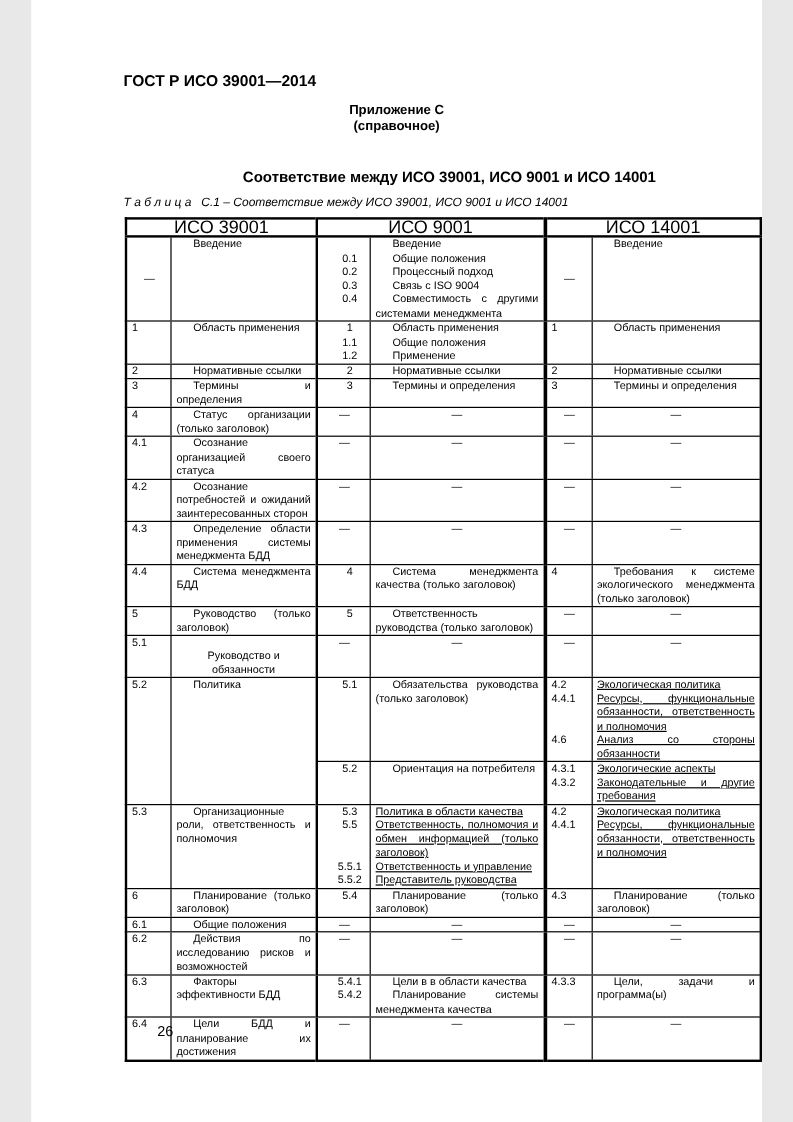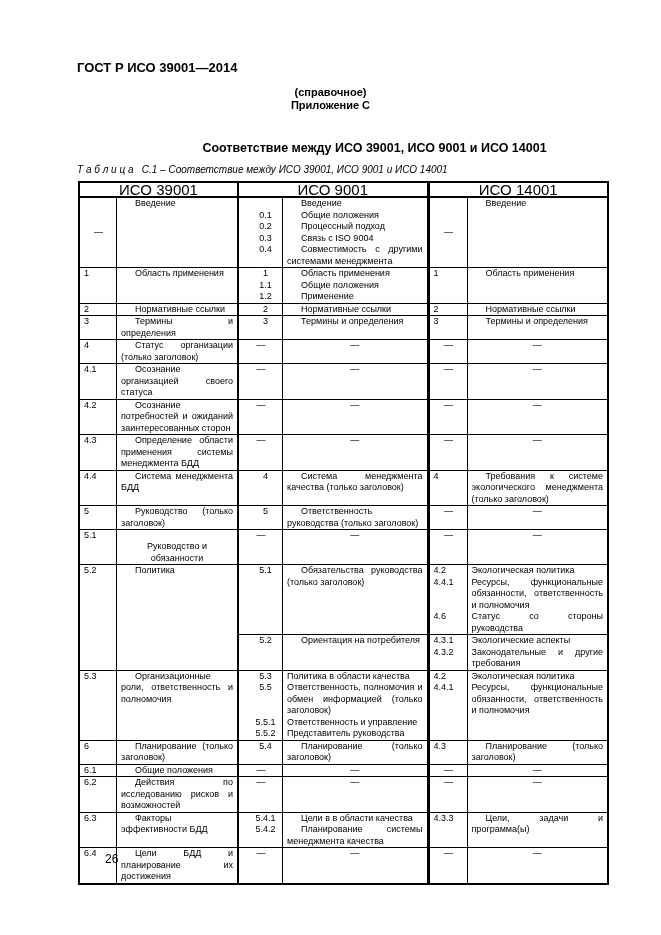--- a/index.html
+++ b/index.html
@@ -1,16 +1,16 @@
 <!DOCTYPE html>
 <html><head>
 <meta charset="utf-8">
 <style>
   html,body{margin:0;padding:0;background:#e8e8e8;}
-  .page{position:relative;width:661px;height:935px;background:#fff;margin:0 auto;
+  .page{position:relative;width:609px;height:935px;background:#fff;margin:0 auto;
         font-family:"Liberation Sans",sans-serif;color:#000;overflow:hidden;}
   .doc-number{position:absolute;left:77px;top:60px;font-size:13px;font-weight:bold;}
   .appendix{position:absolute;left:0;top:86px;width:100%;text-align:center;
             font-weight:bold;font-size:11px;line-height:13px;}
   .section-title{position:absolute;left:0;top:141px;width:100%;text-align:center;
             font-weight:bold;font-size:12.5px;padding-left:44px;}
   .caption{position:absolute;left:77px;top:164px;font-size:10px;white-space:pre;font-style:italic;}
   .page-number{position:absolute;left:77px;top:852px;font-size:12px;margin-left:28px;}
 
   table.tbl{position:absolute;left:78px;top:181px;width:529px;
@@ -21,37 +21,37 @@
   .tbl td{border:1px solid #000;vertical-align:top;padding:0;position:relative;height:1px;}
   .tbl .cA{--nw:37px;}
   .tbl .cB{--nw:44px;border-left:2px solid #000;}
   .tbl .cC{--nw:38px;border-left:3px solid #000;}
   .vl{position:absolute;left:calc(var(--nw) - 1px);top:0;bottom:0;width:1px;background:#000;}
   .ci{position:relative;min-height:100%;}
   .en{display:flex;}
   .en .n{flex:0 0 var(--nw);box-sizing:border-box;padding:0 1px 0 4px;}
   .cB .en .n{padding-left:10px;text-align:center;}
   .en .t{flex:1;box-sizing:border-box;padding:0 4px 0 4px;text-align:justify;text-indent:14px;}
-  .flush .en .t{text-indent:0;}
+  .flush .en .t{text-indent:0;text-decoration:underline;}
   .center .en .t{text-align:center;text-indent:0;margin-top:11px;}
   .en.dash .n{text-align:center;padding:0;}
   .en.dash .t{text-align:center;text-indent:0;}
   td.nmid .en{display:block;height:100%;}
   td.nmid .en .n{position:absolute;left:0;top:0;height:100%;width:var(--nw);
                  display:flex;align-items:center;justify-content:center;padding:0;}
   td.nmid .en .t{display:block;margin-left:var(--nw);}
 </style>
 </head>
 <body>
 
 <div class="page">
   <div class="doc-number">ГОСТ Р ИСО 39001—2014</div>
   <div class="appendix">
+    <div>Приложение С</div>
     <div>(справочное)</div>
-    <div>Приложение С</div>
   </div>
   <div class="section-title">Соответствие между ИСО 39001, ИСО 9001 и ИСО 14001</div>
   <div class="caption">Т а б л и ц а   С.1 – Соответствие между ИСО 39001, ИСО 9001 и ИСО 14001</div>
 
   <table class="tbl">
     <colgroup>
       <col style="width:159px">
         <col style="width:190px">
         <col style="width:180px">
     </colgroup>
@@ -431,21 +431,21 @@
               <div class="en">
                 <span class="n">4.2</span>
                 <span class="t">Экологическая политика</span>
               </div>
               <div class="en">
                 <span class="n">4.4.1</span>
                 <span class="t">Ресурсы, функциональные обязанности, ответственность и полномочия</span>
               </div>
               <div class="en">
                 <span class="n">4.6</span>
-                <span class="t">Статус со стороны руководства</span>
+                <span class="t">Анализ со стороны обязанности</span>
               </div>
             </div>
           </td>
         </tr>
         <tr>
           <td class="cB">
             <div class="vl"></div>
             <div class="ci">
               <div class="en">
                 <span class="n">5.2</span>

